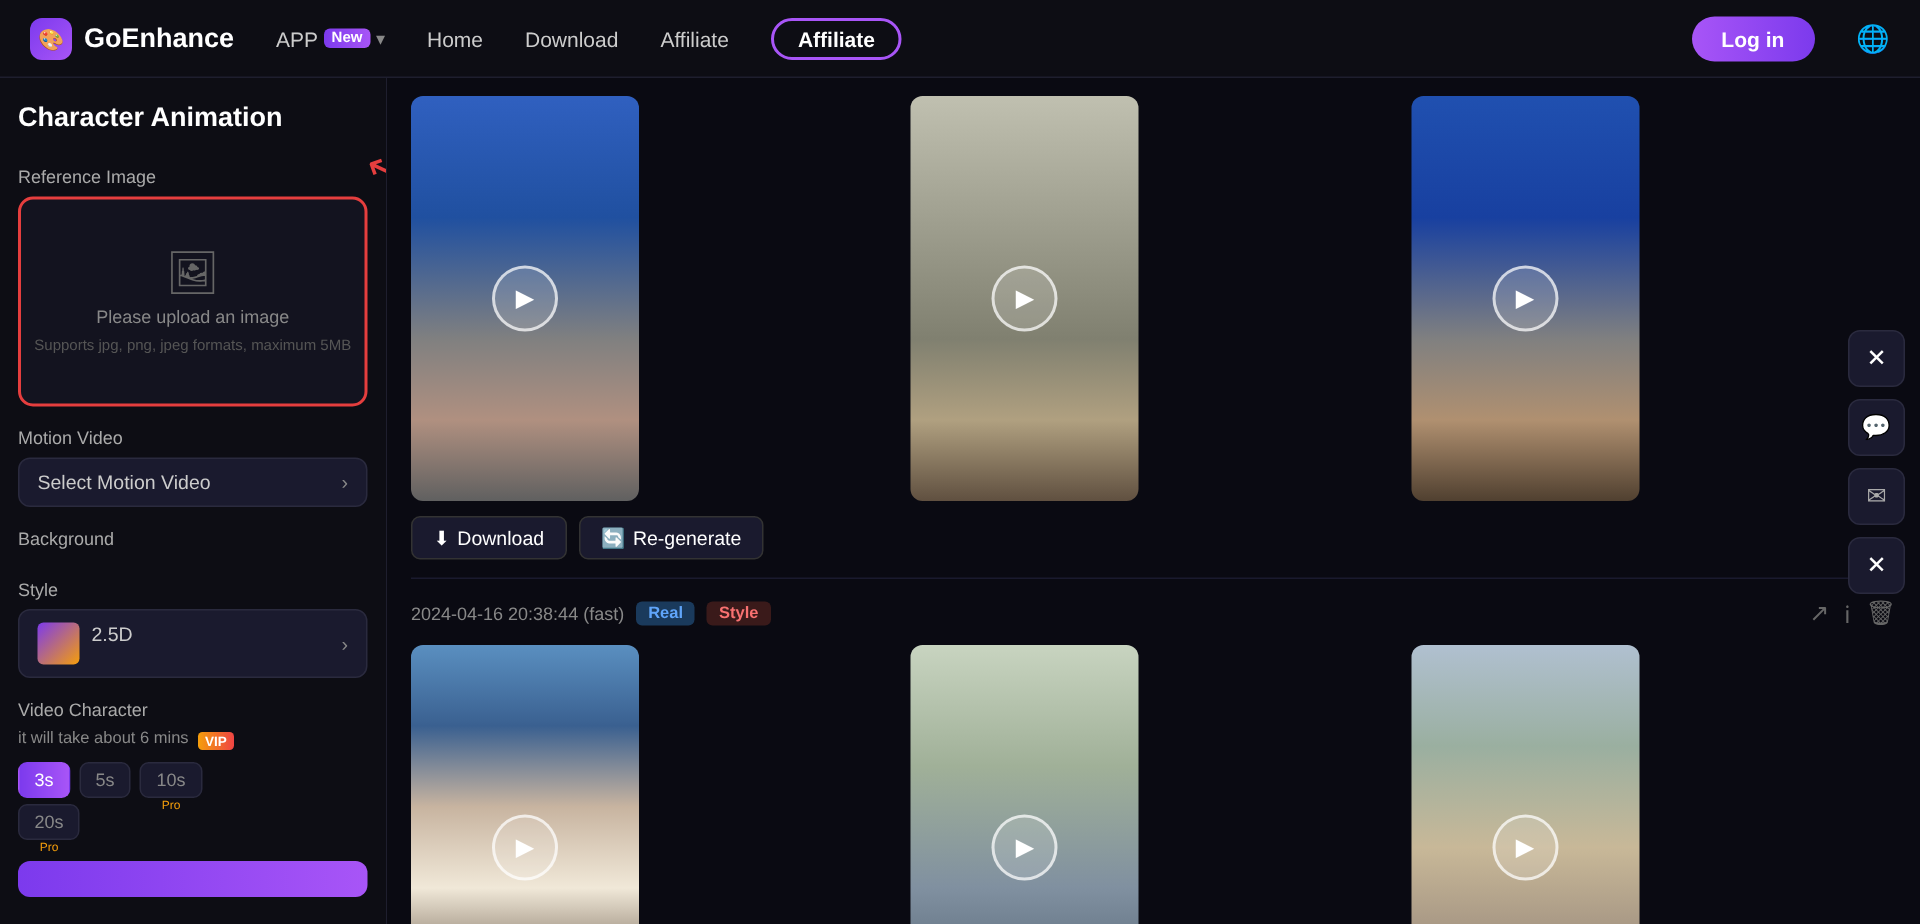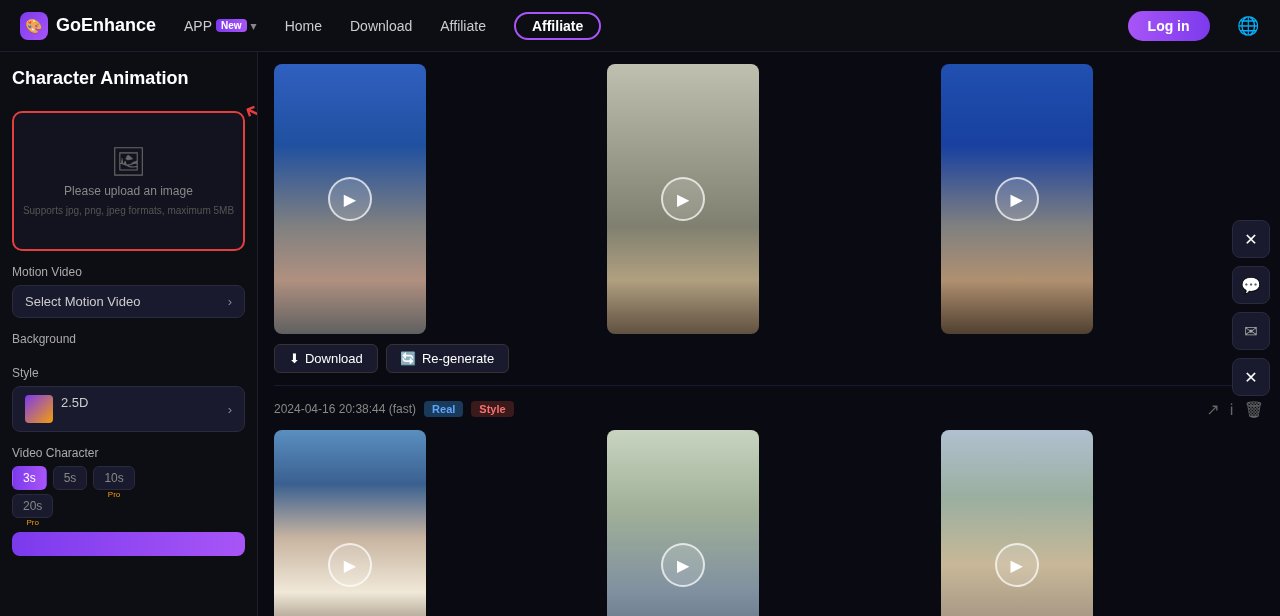--- a/index.html
+++ b/index.html
@@ -417,20 +417,21 @@
   <button class="login-btn">Log in</button>
   <span class="globe-icon">🌐</span>
 </nav>
 
 <div class="main">
 
   <aside class="sidebar">
     <h1 class="sidebar-title">Character Animation</h1>
 
     <div>
+      <div class="section-label">Reference Image</div>
       <div class="reference-image-box">
         <div class="upload-icon">🖼</div>
         <div class="upload-text">Please upload an image</div>
         <div class="upload-subtext">Supports jpg, png, jpeg formats, maximum 5MB</div>
       </div>
     </div>
 
     <div class="red-arrow">↖</div>
 
     <div>
@@ -451,20 +452,24 @@
         <div class="style-row">
           <div class="style-thumb"></div>
           <span>2.5D</span>
         </div>
         <span class="select-chevron">›</span>
       </div>
     </div>
 
     <div>
       <div class="section-label">Video Character</div>
+      <div style="display:flex;align-items:center;gap:6px;margin-bottom:6px;">
+        <span class="duration-hint">it will take about 6 mins</span>
+        <span class="vip-badge">VIP</span>
+      </div>
       <div class="duration-tabs">
         <button class="dur-tab active">3s</button>
         <button class="dur-tab">5s</button>
         <button class="dur-tab pro" style="position:relative;">10s<span class="pro-label">Pro</span></button>
       </div>
       <div style="margin-top:0;">
         <button class="dur-tab pro" style="position:relative;">20s<span class="pro-label">Pro</span></button>
       </div>
     </div>
 

